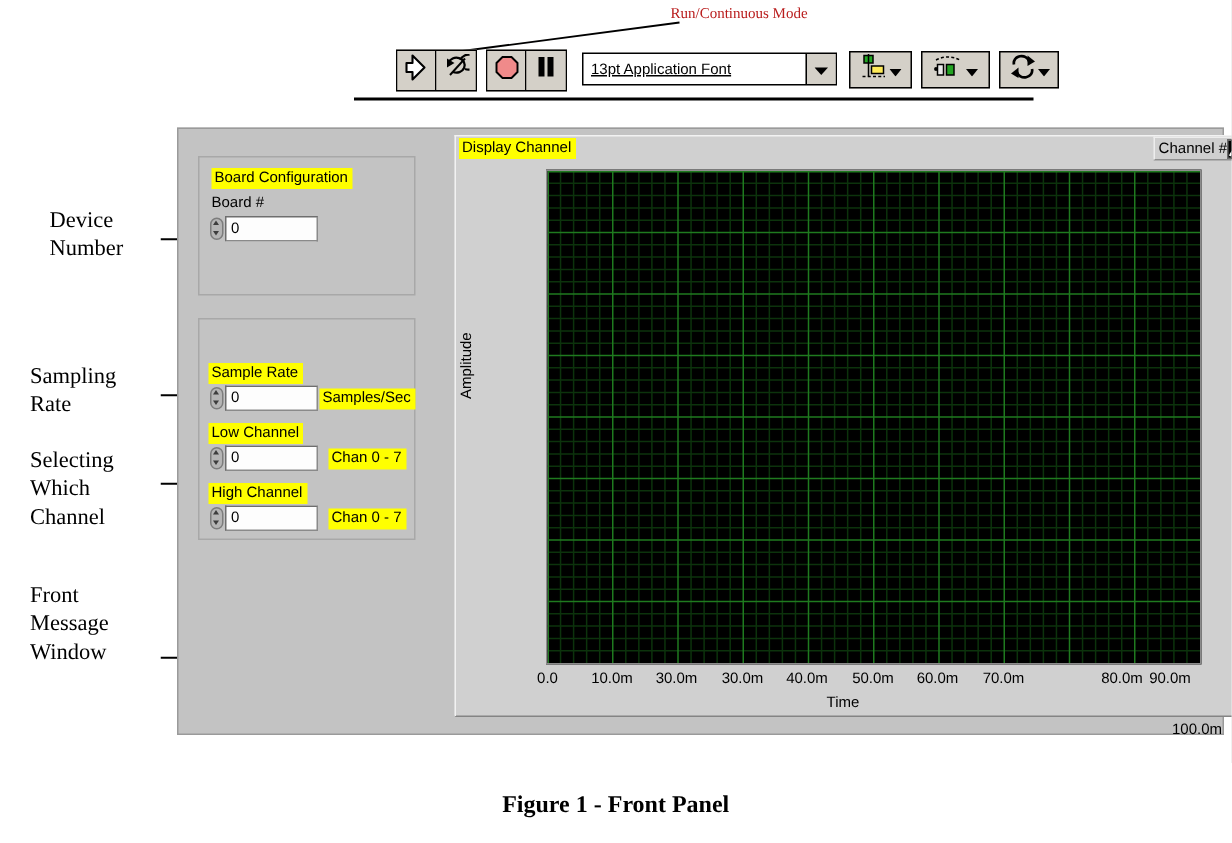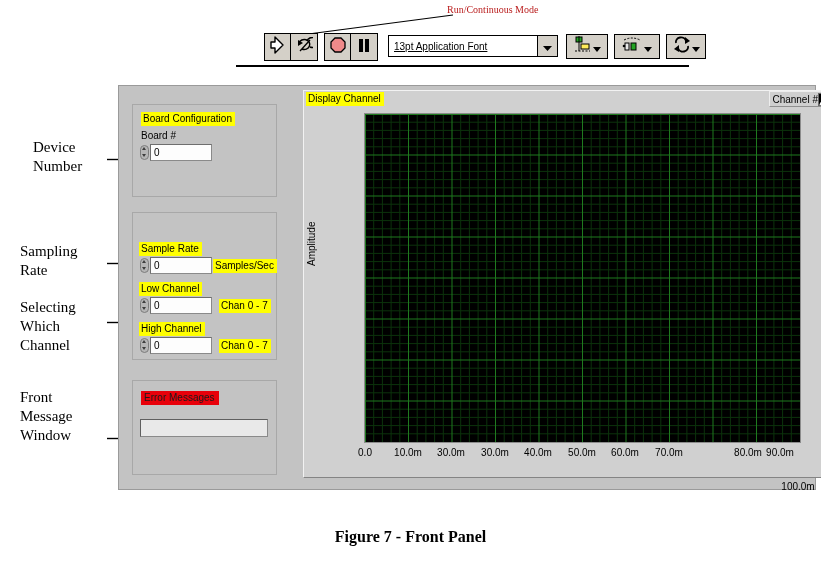--- a/index.html
+++ b/index.html
@@ -553,24 +553,20 @@
       <div class="spinner">
         <div class="sp-body"></div>
         <div class="sp-up"></div>
         <div class="sp-dn"></div>
       </div>
       <div class="num-field" style="width:62px;">0</div>
     </div>
     <div class="hl-label" style="position:absolute; left:86px; top:126px;">Chan 0 - 7</div>
   </div>
 
-  <div class="group-box" id="grp-error">
-    <div class="red-label" style="position:absolute; left:8px; top:10px;">Error Messages</div>
-    <div class="str-field" style="position:absolute; left:7px; top:38px; width:128px;"></div>
-  </div>
 
   <div id="graph">
 
     <div id="graph-header">
       <div class="hl-label" id="graph-title">Display Channel</div>
 
       <div id="legend">
         <div id="legend-label">Channel #</div>
         <div id="legend-swatch">
           <svg width="28" height="11" viewBox="0 0 28 11">
@@ -703,16 +699,17 @@
     <div class="xtick" style="left:147px; top:356px;">30.0m</div>
     <div class="xtick" style="left:191px; top:356px;">30.0m</div>
     <div class="xtick" style="left:234px; top:356px;">40.0m</div>
     <div class="xtick" style="left:278px; top:356px;">50.0m</div>
     <div class="xtick" style="left:321px; top:356px;">60.0m</div>
     <div class="xtick" style="left:365px; top:356px;">70.0m</div>
     <div class="xtick" style="left:408px; top:356px;margin-left:36px;">80.0m</div>
     <div class="xtick" style="left:452px; top:356px;margin-left:24px;">90.0m</div>
     <div class="xtick" style="left:494px; top:356px;margin-top:34px;">100.0m</div>
 
+    <div id="xlabel">Time</div>
   </div>
 </div>
 
-<div id="caption">Figure 7 - Front Panel</div>
+<div id="caption">Figure 1 - Front Panel</div>
 
 </body></html>

